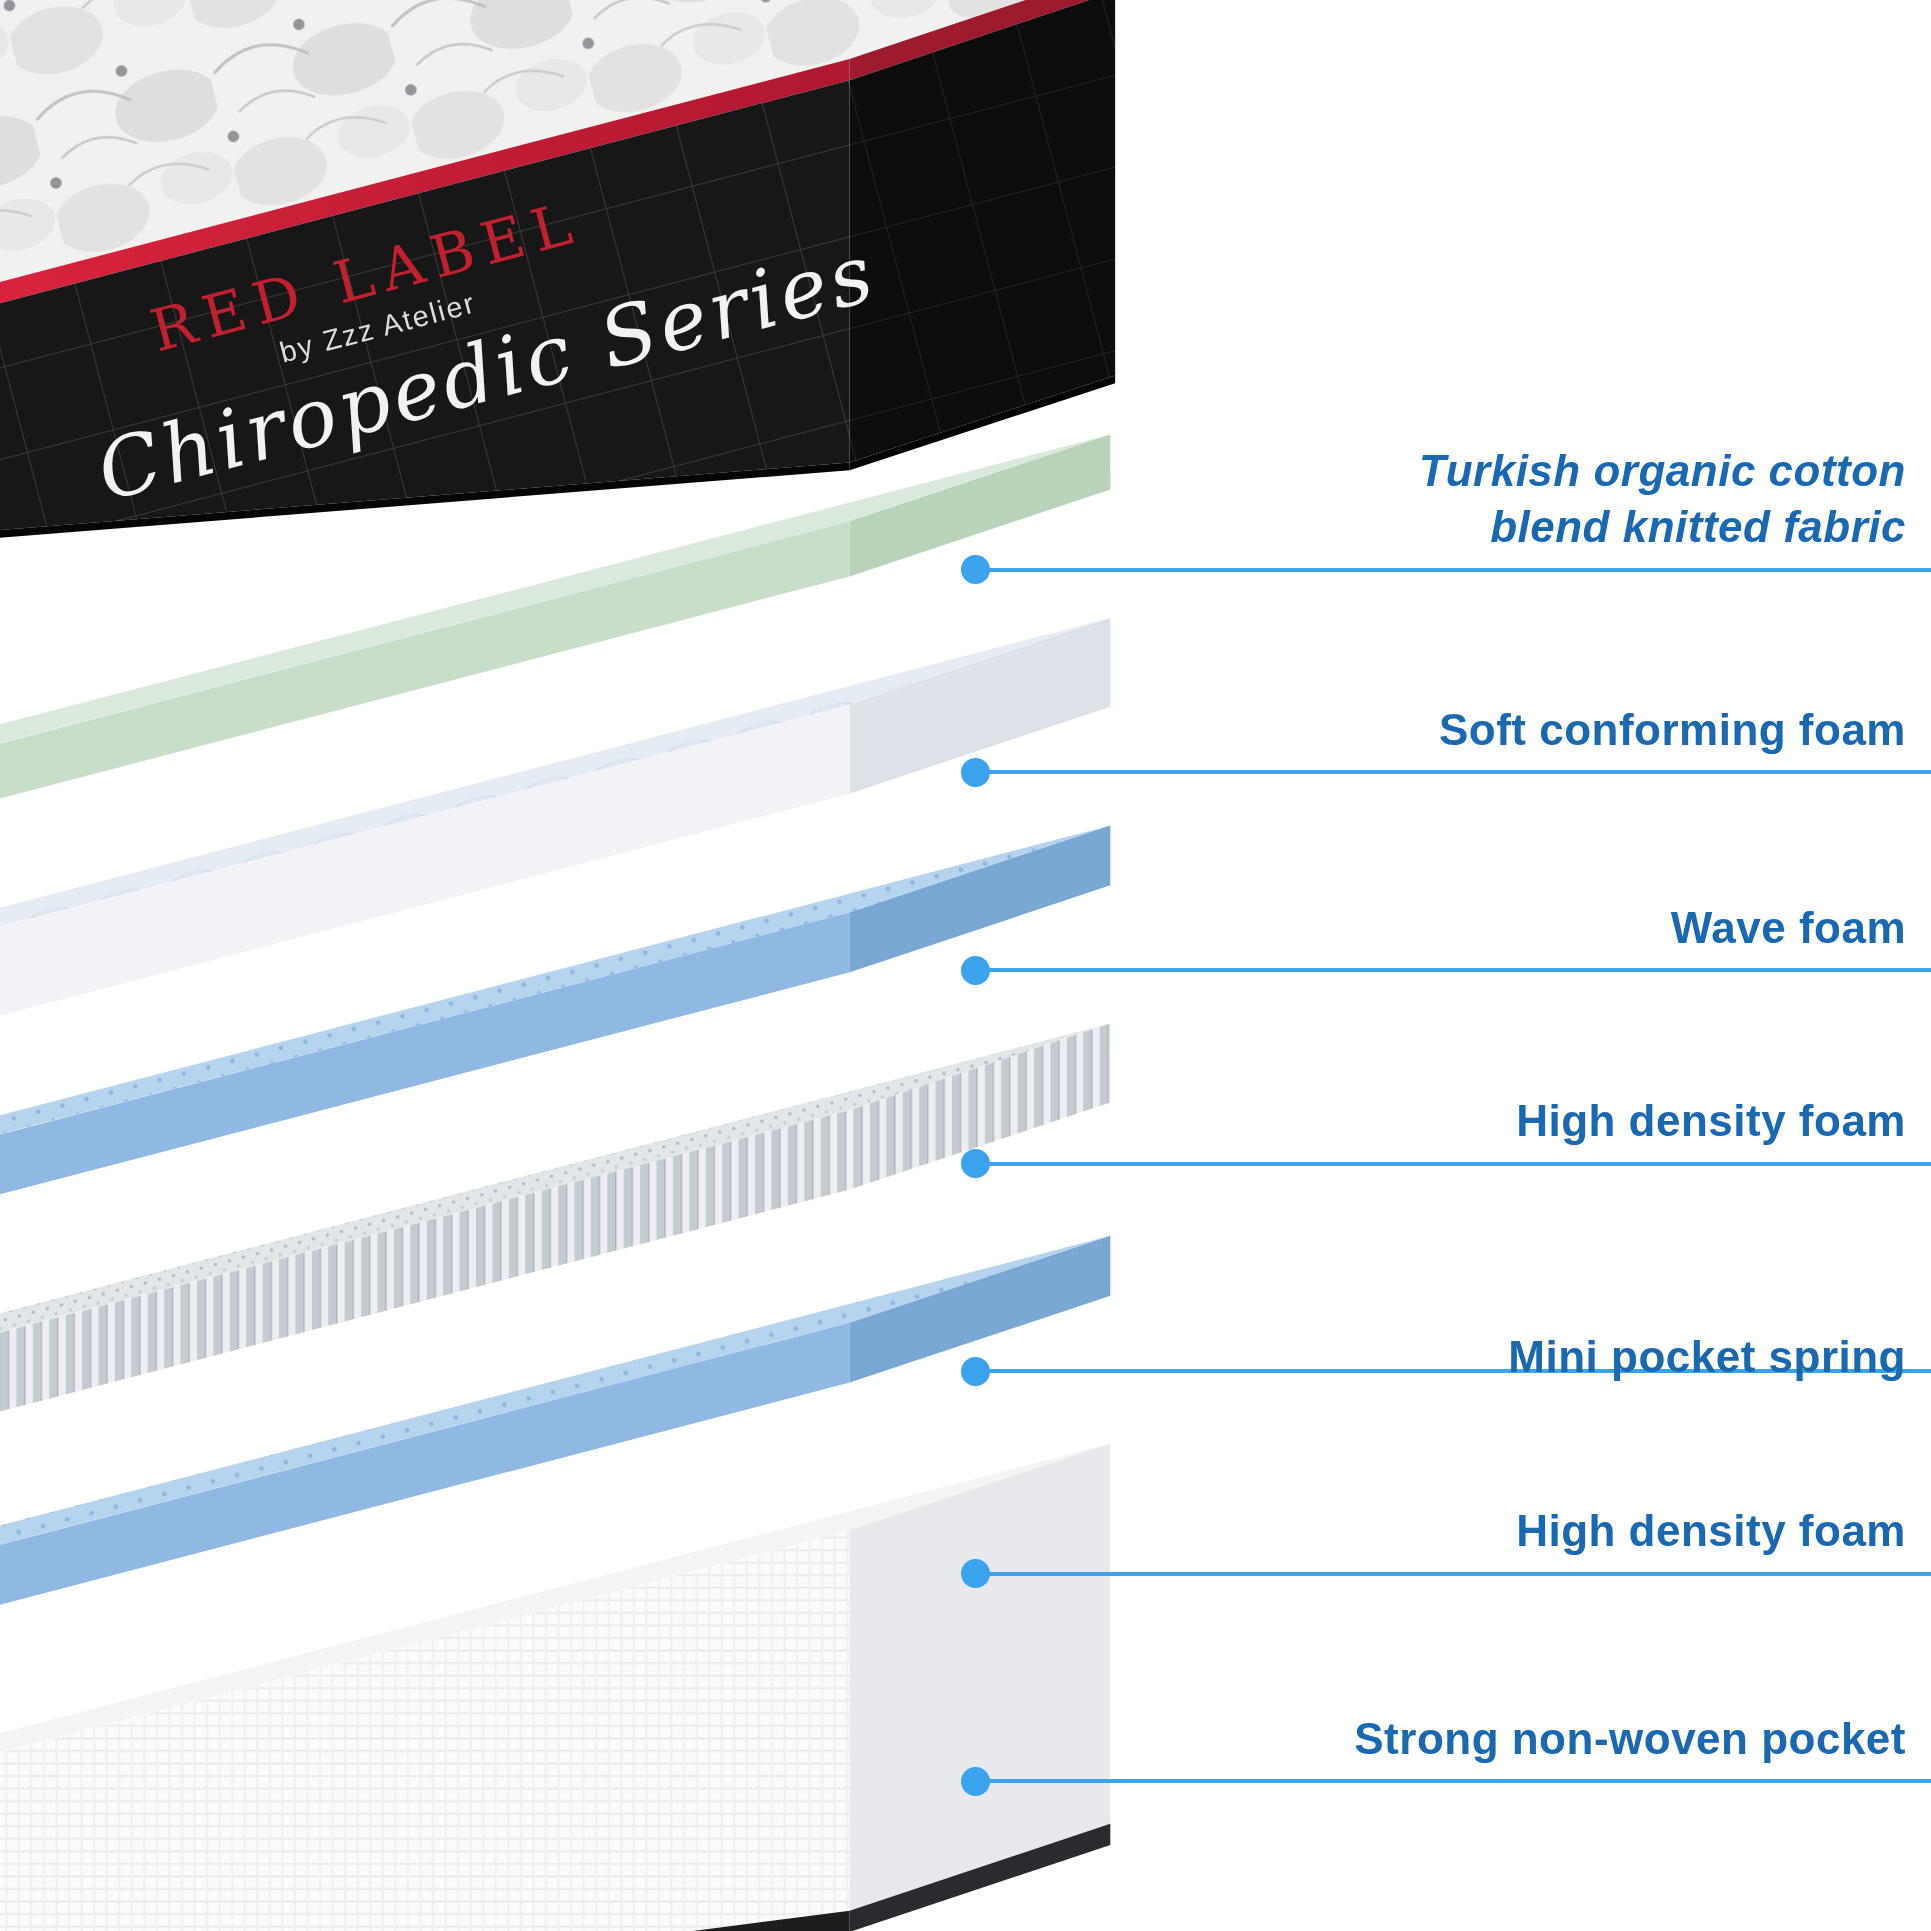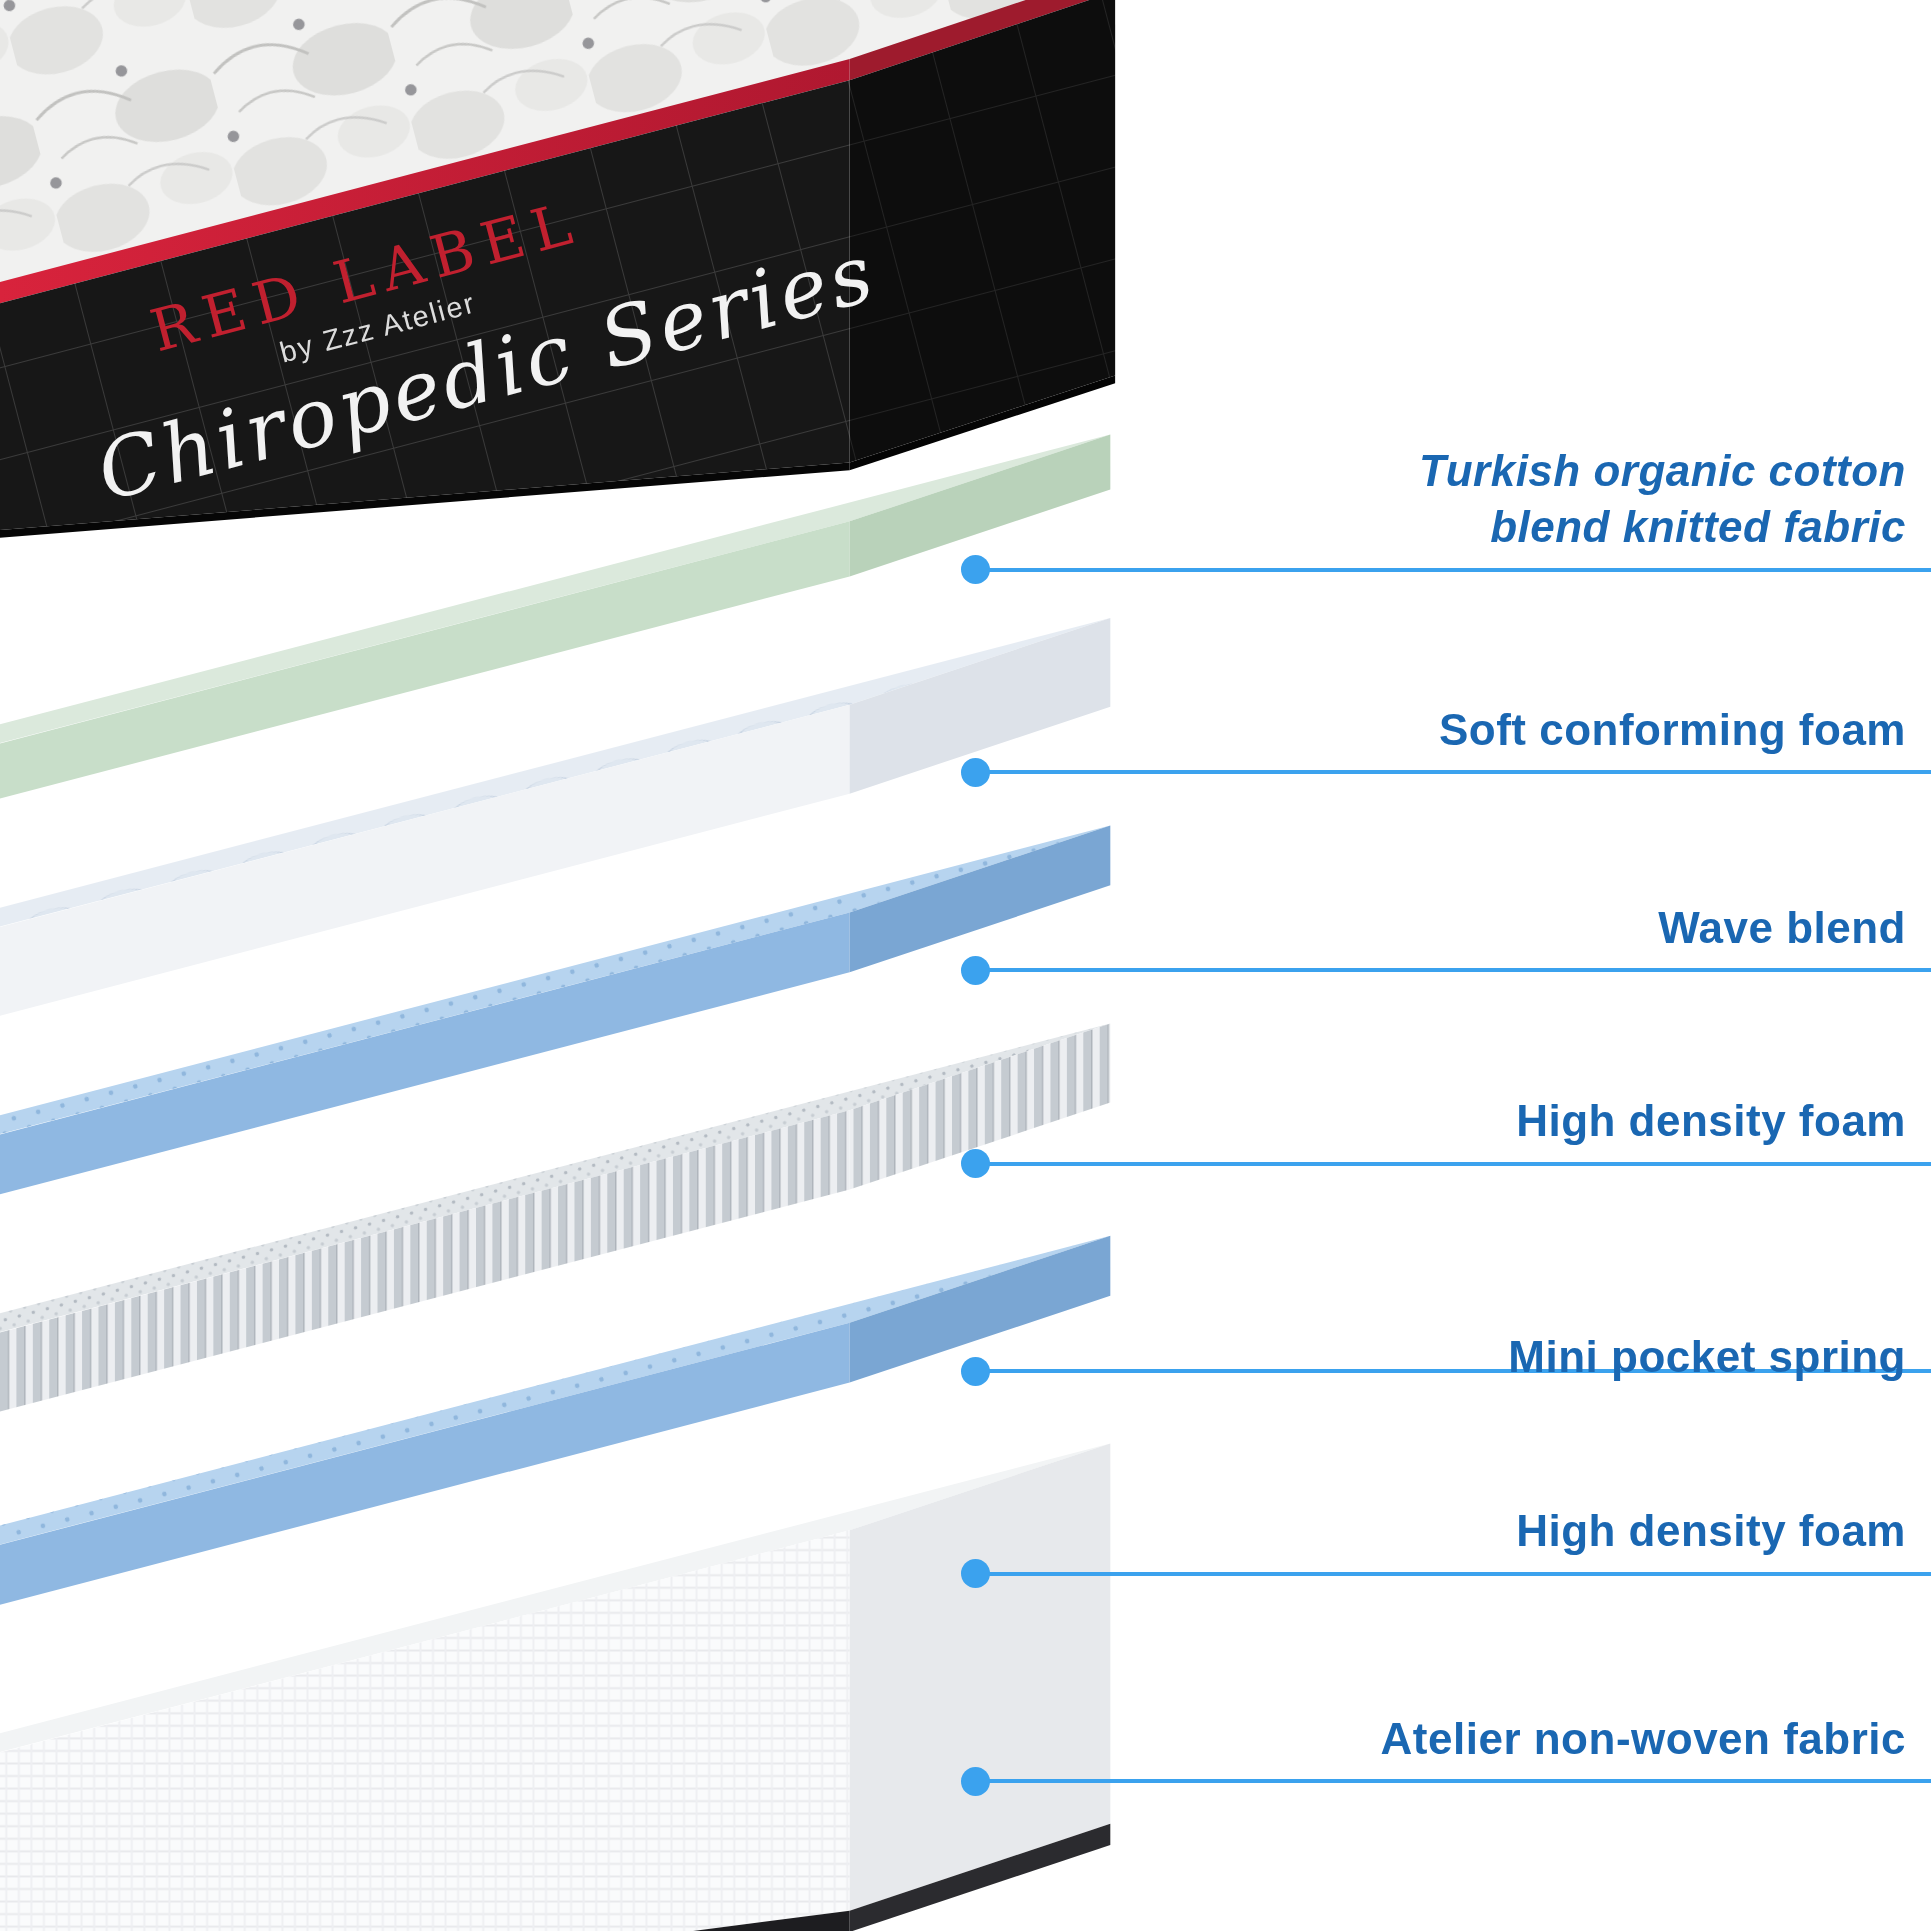--- a/index.html
+++ b/index.html
@@ -157,21 +157,21 @@
 
     <div>
       <div class="callout-line" style="left:975px;top:770px;"></div>
       <div class="callout-dot" style="left:961px;top:758px;"></div>
       <div class="callout-label" style="bottom:1174px;text-align:right;">Soft conforming foam</div>
     </div>
 
     <div>
       <div class="callout-line" style="left:975px;top:968px;"></div>
       <div class="callout-dot" style="left:961px;top:956px;"></div>
-      <div class="callout-label" style="bottom:976px;">Wave blend</div>
+      <div class="callout-label" style="bottom:976px;">Wave foam</div>
     </div>
 
     <div>
       <div class="callout-line" style="left:975px;top:1162px;"></div>
       <div class="callout-dot" style="left:961px;top:1149px;"></div>
       <div class="callout-label" style="bottom:783px;">High density foam</div>
     </div>
 
     <div>
       <div class="callout-line" style="left:975px;top:1369px;"></div>
@@ -181,18 +181,18 @@
 
     <div>
       <div class="callout-line" style="left:975px;top:1572px;"></div>
       <div class="callout-dot" style="left:961px;top:1559px;"></div>
       <div class="callout-label" style="bottom:373px;">High density foam</div>
     </div>
 
     <div>
       <div class="callout-line" style="left:975px;top:1779px;"></div>
       <div class="callout-dot" style="left:961px;top:1767px;"></div>
-      <div class="callout-label" style="bottom:165px;">Atelier non-woven fabric</div>
+      <div class="callout-label" style="bottom:165px;">Strong non-woven pocket</div>
     </div>
 
   </div>
 </div>
 
 
 </body></html>

